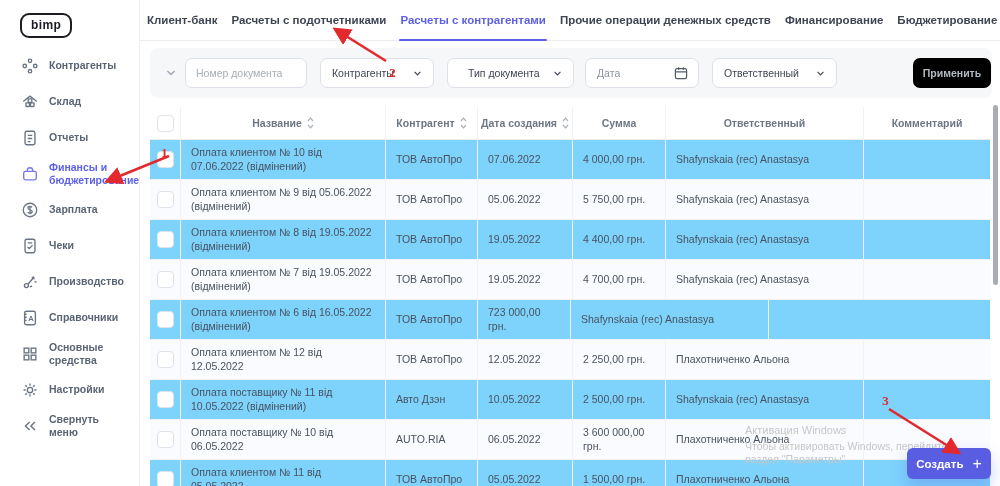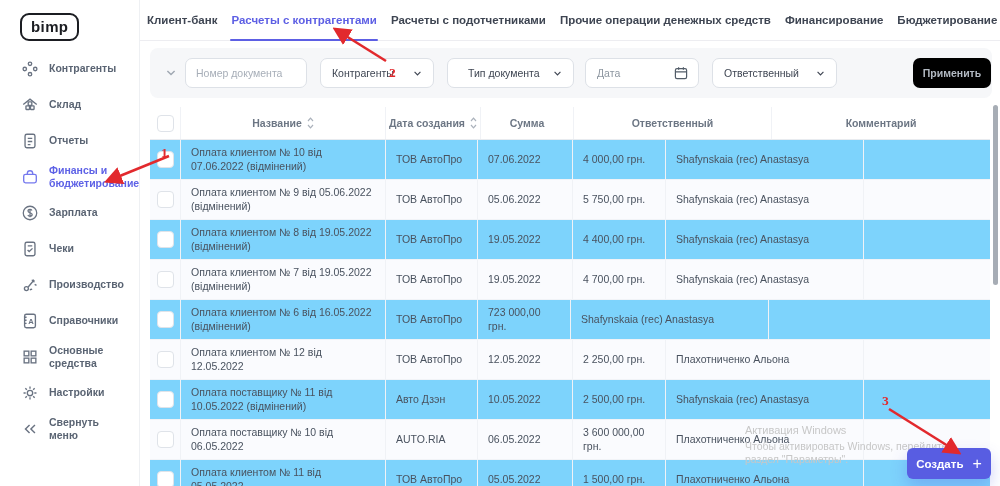--- a/index.html
+++ b/index.html
@@ -3,21 +3,21 @@
 <meta charset="utf-8">
 <style>
   html,body{margin:0;padding:0;background:#fff;}
   .app{position:relative;width:1000px;height:486px;background:#fff;overflow:hidden;
        font-family:"Liberation Sans",sans-serif;color:#49525f;}
 
   
   .sidebar{position:absolute;left:0;top:0;width:140px;height:486px;background:#fff;
            border-right:1px solid #eef0f3;z-index:2;box-sizing:border-box;}
   .logo{display:inline-block;margin:13px 0 0 20px;border:2.5px solid #1b1d22;border-radius:9px;
-        padding:3px 9px 4px;font-weight:bold;font-size:15px;color:#1b1d22;letter-spacing:.4px;}
+        padding:3px 9px 4px;font-weight:bold;font-size:12px;color:#1b1d22;letter-spacing:.4px;}
   .nav{display:flex;flex-direction:column;gap:11px;padding:15px 0 0 20px;}
   .side-item{display:flex;align-items:center;gap:9px;min-height:25px;cursor:pointer;color:#5a6473;}
   .side-item .icon{width:20px;height:20px;flex:0 0 20px;color:#6a7382;display:flex;align-items:center;justify-content:center;}
   .side-item .label{font-size:10.5px;font-weight:600;line-height:12.5px;width:80px;}
   .side-item.active{color:#5d61e6;}
   .side-item.active .icon{color:#7579ee;}
 
   
   .topbar{position:absolute;left:140px;top:0;width:860px;height:41px;background:#fff;
           border-bottom:1px solid #ededf1;display:flex;align-items:center;box-sizing:border-box;}
@@ -198,22 +198,22 @@
             </svg>
           </span>
           <span class="label">Свернуть меню</span>
         </div>
       </nav>
   </aside>
 
   <header class="topbar">
     <div class="tabs" id="tabs">
         <div class="tab">Клиент-банк</div>
+        <div class="tab">Расчеты с подотчетниками</div>
         <div class="tab active">Расчеты с контрагентами</div>
-        <div class="tab">Расчеты с подотчетниками</div>
         <div class="tab">Прочие операции денежных средств</div>
         <div class="tab">Финансирование</div>
         <div class="tab">Бюджетирование</div>
       </div>
 
   </header>
 
   <section class="filterbar">
     <span class="f-toggle">
       <svg viewBox="0 0 20 20" width="16" height="16" fill="none" stroke="currentColor" stroke-width="1.8">
@@ -264,20 +264,29 @@
       </div>
     <div class="hcell col-name">
           <span>Название</span>
           <span style="display: flex;">
             <svg width="7" height="12" viewBox="0 0 7 12" fill="none" stroke="#aab1bb" stroke-width="1.2">
               <path d="M1 4 L3.5 1.2 L6 4"></path>
               <path d="M1 8 L3.5 10.8 L6 8"></path>
             </svg>
           </span>
         </div>
+        <div class="hcell col-contractor">
+          <span>Контрагент</span>
+          <span style="display: flex;">
+            <svg width="7" height="12" viewBox="0 0 7 12" fill="none" stroke="#aab1bb" stroke-width="1.2">
+              <path d="M1 4 L3.5 1.2 L6 4"></path>
+              <path d="M1 8 L3.5 10.8 L6 8"></path>
+            </svg>
+          </span>
+        </div>
         <div class="hcell col-date">
           <span>Дата создания</span>
           <span style="display: flex;">
             <svg width="7" height="12" viewBox="0 0 7 12" fill="none" stroke="#aab1bb" stroke-width="1.2">
               <path d="M1 4 L3.5 1.2 L6 4"></path>
               <path d="M1 8 L3.5 10.8 L6 8"></path>
             </svg>
           </span>
         </div>
         <div class="hcell col-amount">

